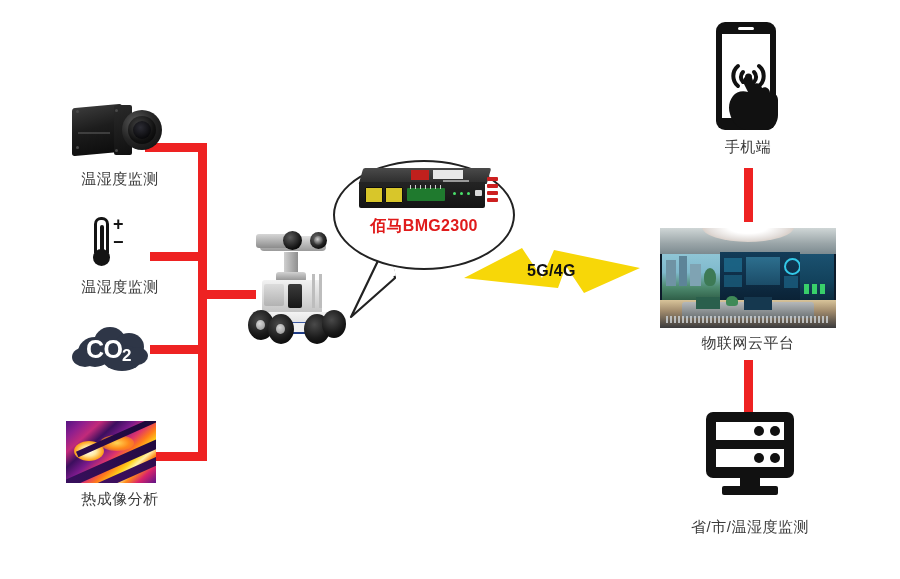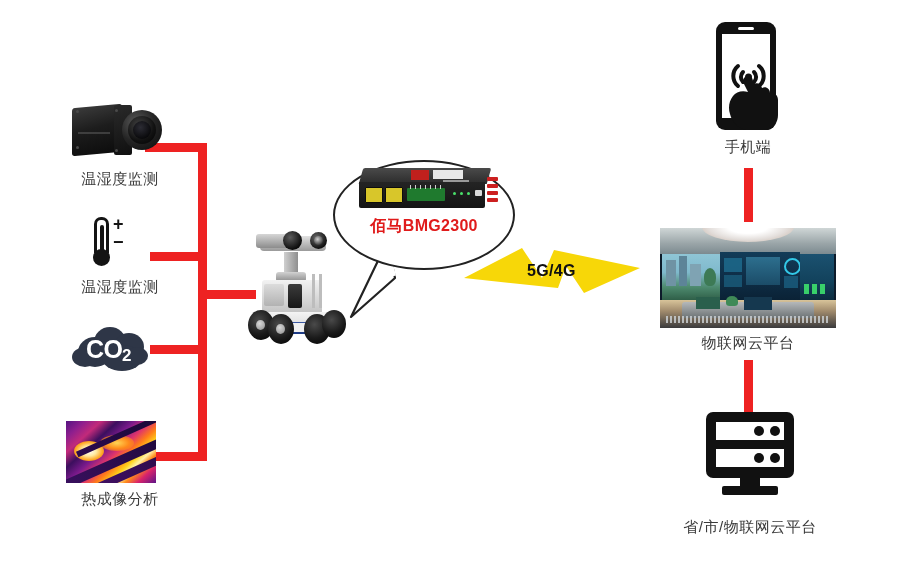--- a/index.html
+++ b/index.html
@@ -432,15 +432,15 @@
     <div class="sv-frame" style="left:6px; top:0px; width:88px; height:66px;"></div>
     <div class="sv-slot" style="left:16px; top:10px; width:68px; height:18px;"></div>
     <div class="sv-slot" style="left:16px; top:37px; width:68px; height:18px;"></div>
     <div class="sv-dot" style="left:54px; top:14px; width:10px; height:10px;"></div>
     <div class="sv-dot" style="left:70px; top:14px; width:10px; height:10px;"></div>
     <div class="sv-dot" style="left:54px; top:41px; width:10px; height:10px;"></div>
     <div class="sv-dot" style="left:70px; top:41px; width:10px; height:10px;"></div>
     <div class="sv-neck" style="left:40px; top:66px; width:20px; height:16px;"></div>
     <div class="sv-base" style="left:22px; top:74px; width:56px; height:9px;"></div>
   </div>
-  <div class="label" style="left:660px; top:518px; width:180px;">省/市/物联网云平台</div>
+  <div class="label" style="left:660px; top:518px; width:180px;">省/市/温湿度监测</div>
 
 </div>
 
 </body></html>

